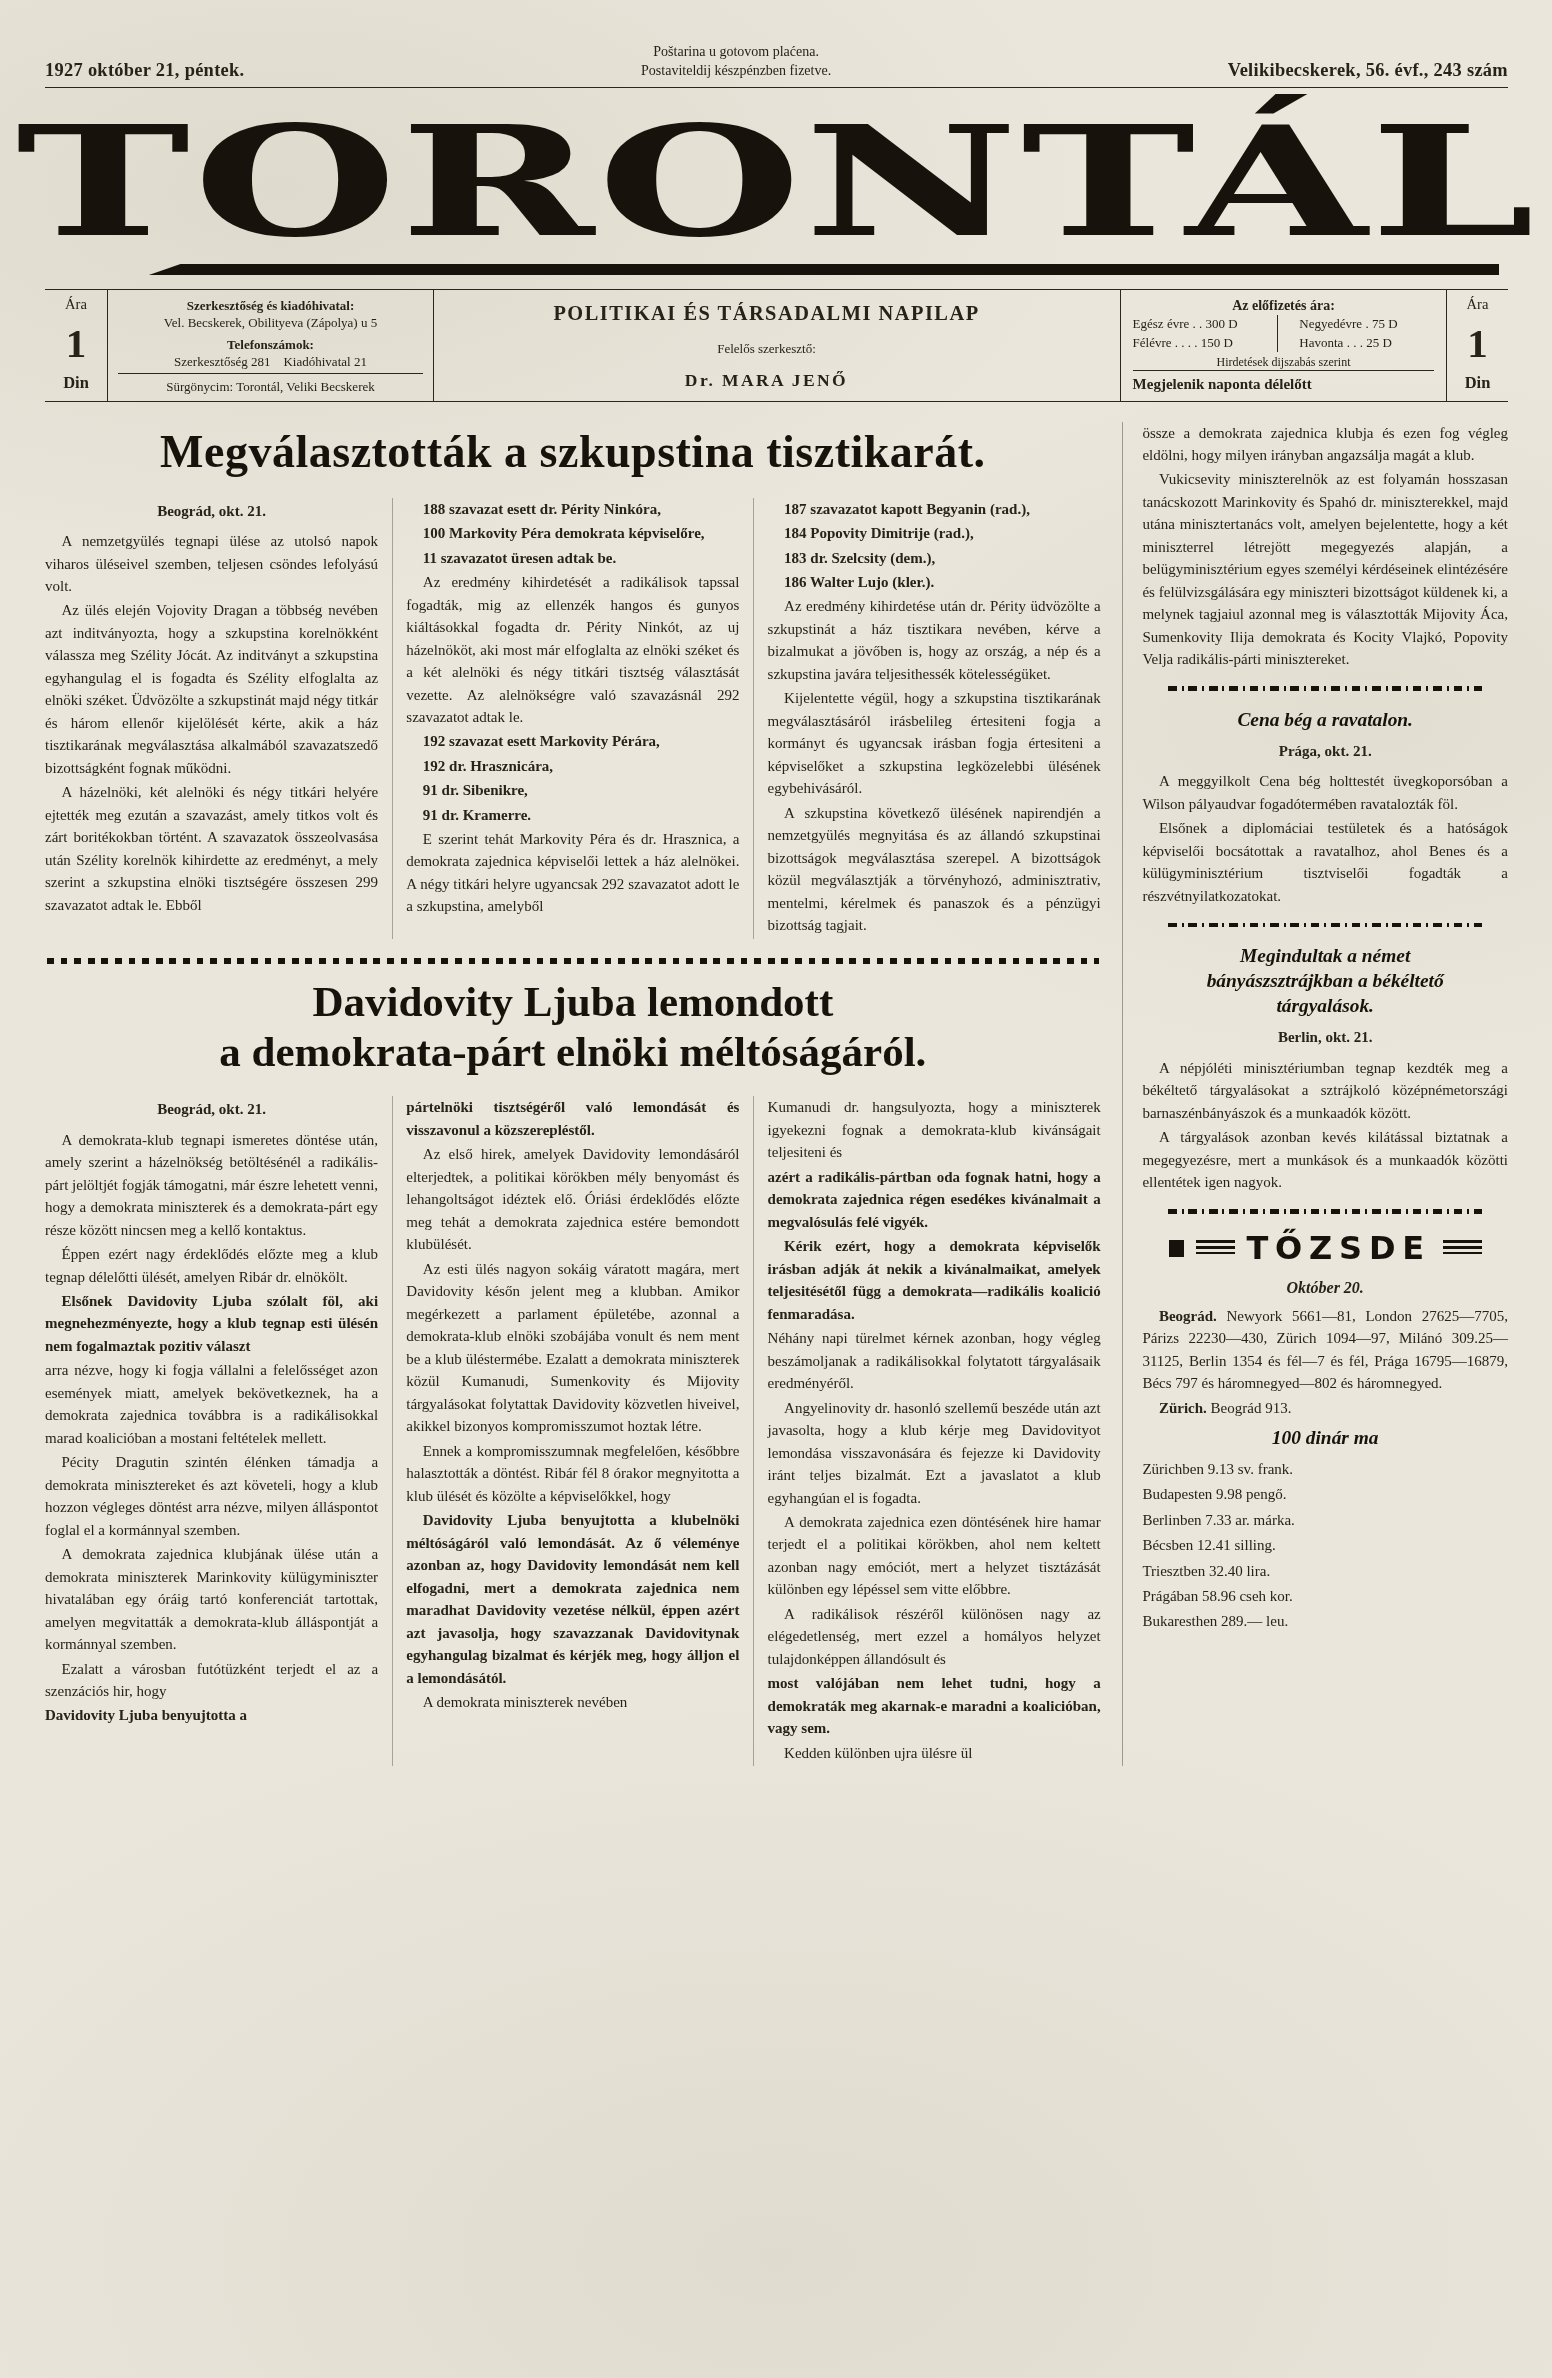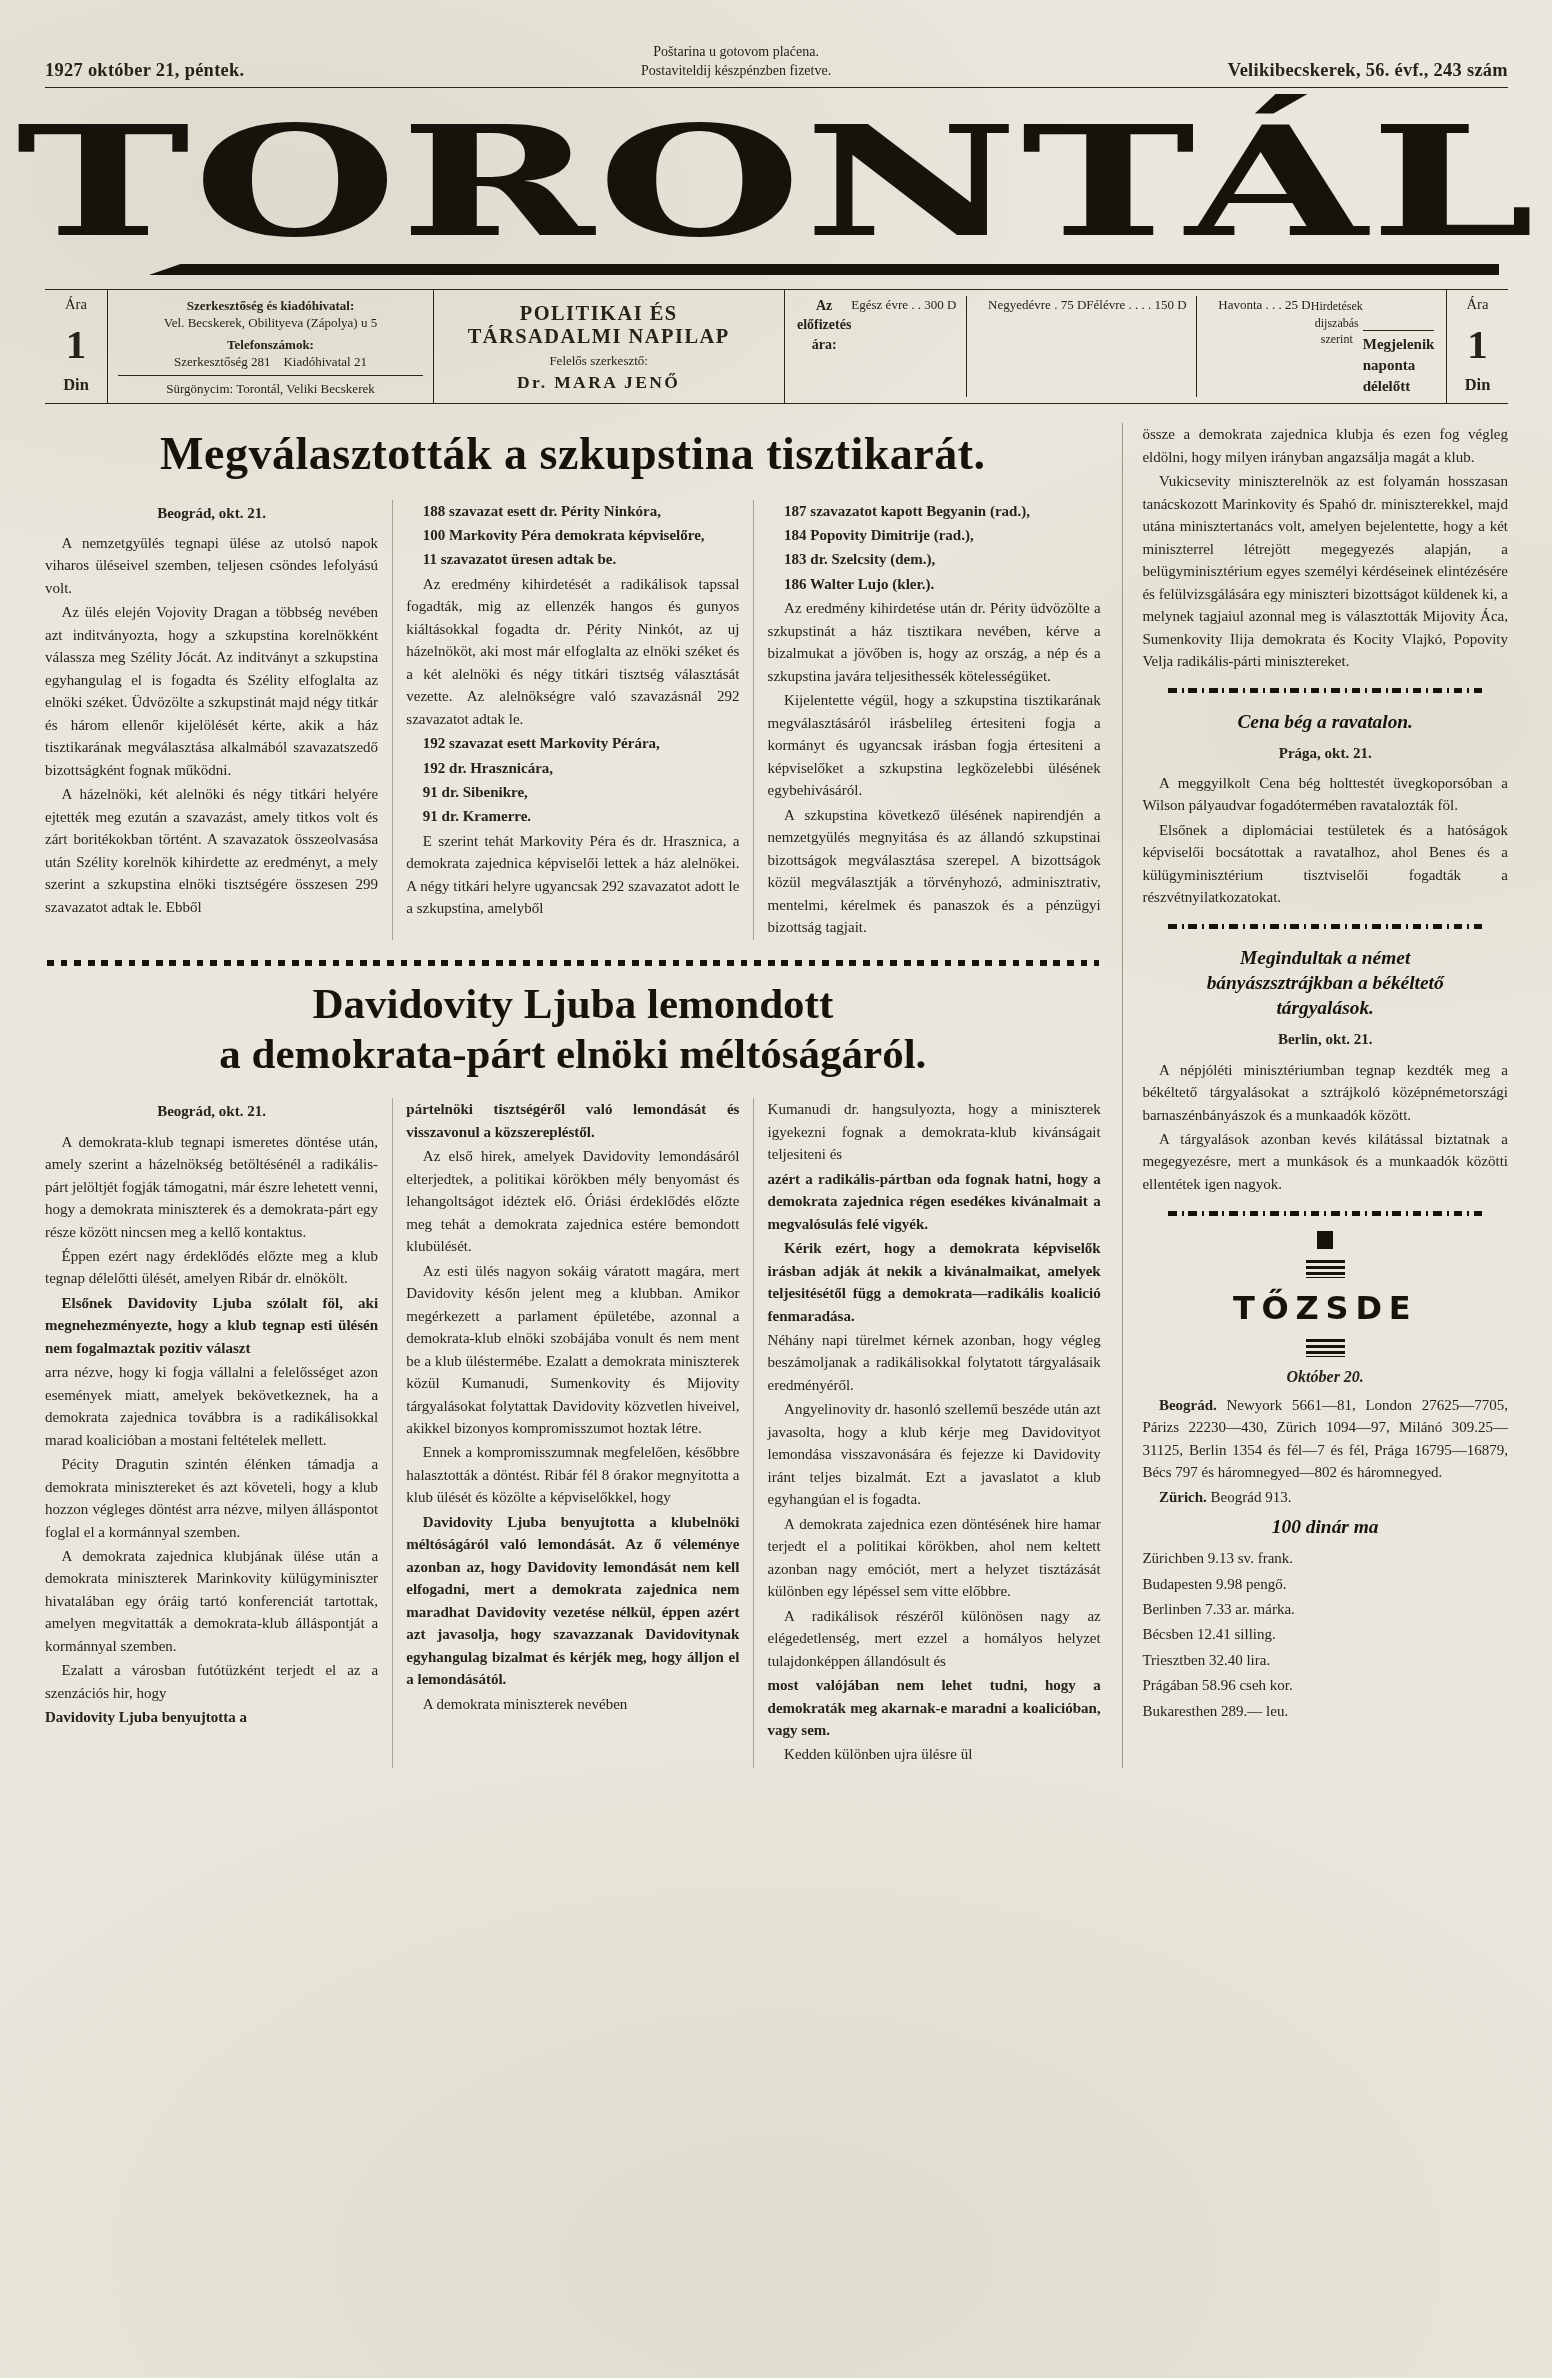--- a/index.html
+++ b/index.html
@@ -41,21 +41,21 @@
   .edit-cell{flex:0 0 326px;display:flex;flex-direction:column;text-align:center;
     font-size:13px;padding:6.8px 9.7px 5.8px;line-height:1.35;}
   .ed-b{font-weight:bold;}
   .ed-mt{margin-top:3.9px;}
   .ed-foot{margin-top:auto;border-top:1px solid #2c2719;padding-top:3.9px;}
   .type-cell{flex:1 1 auto;display:flex;flex-direction:column;justify-content:space-between;
     text-align:center;padding:11.6px 7.8px 9.7px;}
   .type-title{font-size:20.4px;font-weight:bold;letter-spacing:1.5px;}
   .type-ed-label{font-size:13px;margin-top:5.8px;}
   .type-ed-name{font-size:17.5px;font-weight:bold;letter-spacing:2.4px;margin-top:2.9px;}
-  .subs-cell{flex:0 0 326px;display:flex;flex-direction:row;font-size:13px;
+  .subs-cell{flex:0 0 326px;display:flex;flex-direction:column;font-size:13px;
     padding:5.8px 11.6px;line-height:1.4;margin-left:21px;}
   .subs-title{text-align:center;font-weight:bold;font-size:14px;}
   .subs-row{display:flex;}
   .subs-row span{flex:1;white-space:nowrap;}
   .subs-row .sr-r{border-left:1px solid #2c2719;padding-left:21px;margin-left:9.7px;}
   .subs-note{text-align:center;font-size:12px;margin-top:1.9px;}
   .subs-foot{margin-top:auto;border-top:1px solid #2c2719;text-align:left;
     font-weight:bold;font-size:15px;padding-top:2.9px;}
   
   .content{display:flex;padding-top:19.4px;}
@@ -78,21 +78,21 @@
   p.p b{font-weight:bold;}
   
   .diamond-row{height:5.8px;margin:19.4px 1.9px 5.8px;
     background:repeating-linear-gradient(90deg,#17130c 0 6.8px,transparent 6.8px 13.6px);}
   .orn-divider{height:4.9px;width:86%;margin:15.5px auto;
     background:repeating-linear-gradient(90deg,#17130c 0 8.7px,transparent 8.7px 13.6px,#17130c 13.6px 15.5px,transparent 15.5px 20.4px);}
   
   .sb-title{font-size:19.4px;font-weight:bold;font-style:italic;text-align:center;
     margin:5.8px auto 7.8px;max-width:320px;line-height:1.3;color:#17130c;}
   .sb-subtitle{font-size:16px;font-weight:bold;font-style:italic;text-align:center;margin:1.9px 0 7.8px;}
-  .tozsde-head{display:flex;align-items:center;justify-content:center;gap:11.6px;margin:9.7px 0 11.6px;flex-direction:column;}
+  .tozsde-head{display:flex;align-items:center;justify-content:center;gap:11.6px;margin:9.7px 0 11.6px;}
   .tz-text{font-family:"DejaVu Sans","Liberation Sans",sans-serif;font-weight:bold;
     font-size:32px;letter-spacing:6.8px;color:#17130c;}
   .tz-orn{width:39px;height:17.5px;
     background:repeating-linear-gradient(180deg,#17130c 0 2.9px,transparent 2.9px 5.8px);}
   .tz-block{width:15.5px;height:17.5px;background:#17130c;}
 </style>
 </head>
 <body>
 
 <div class="paper">

